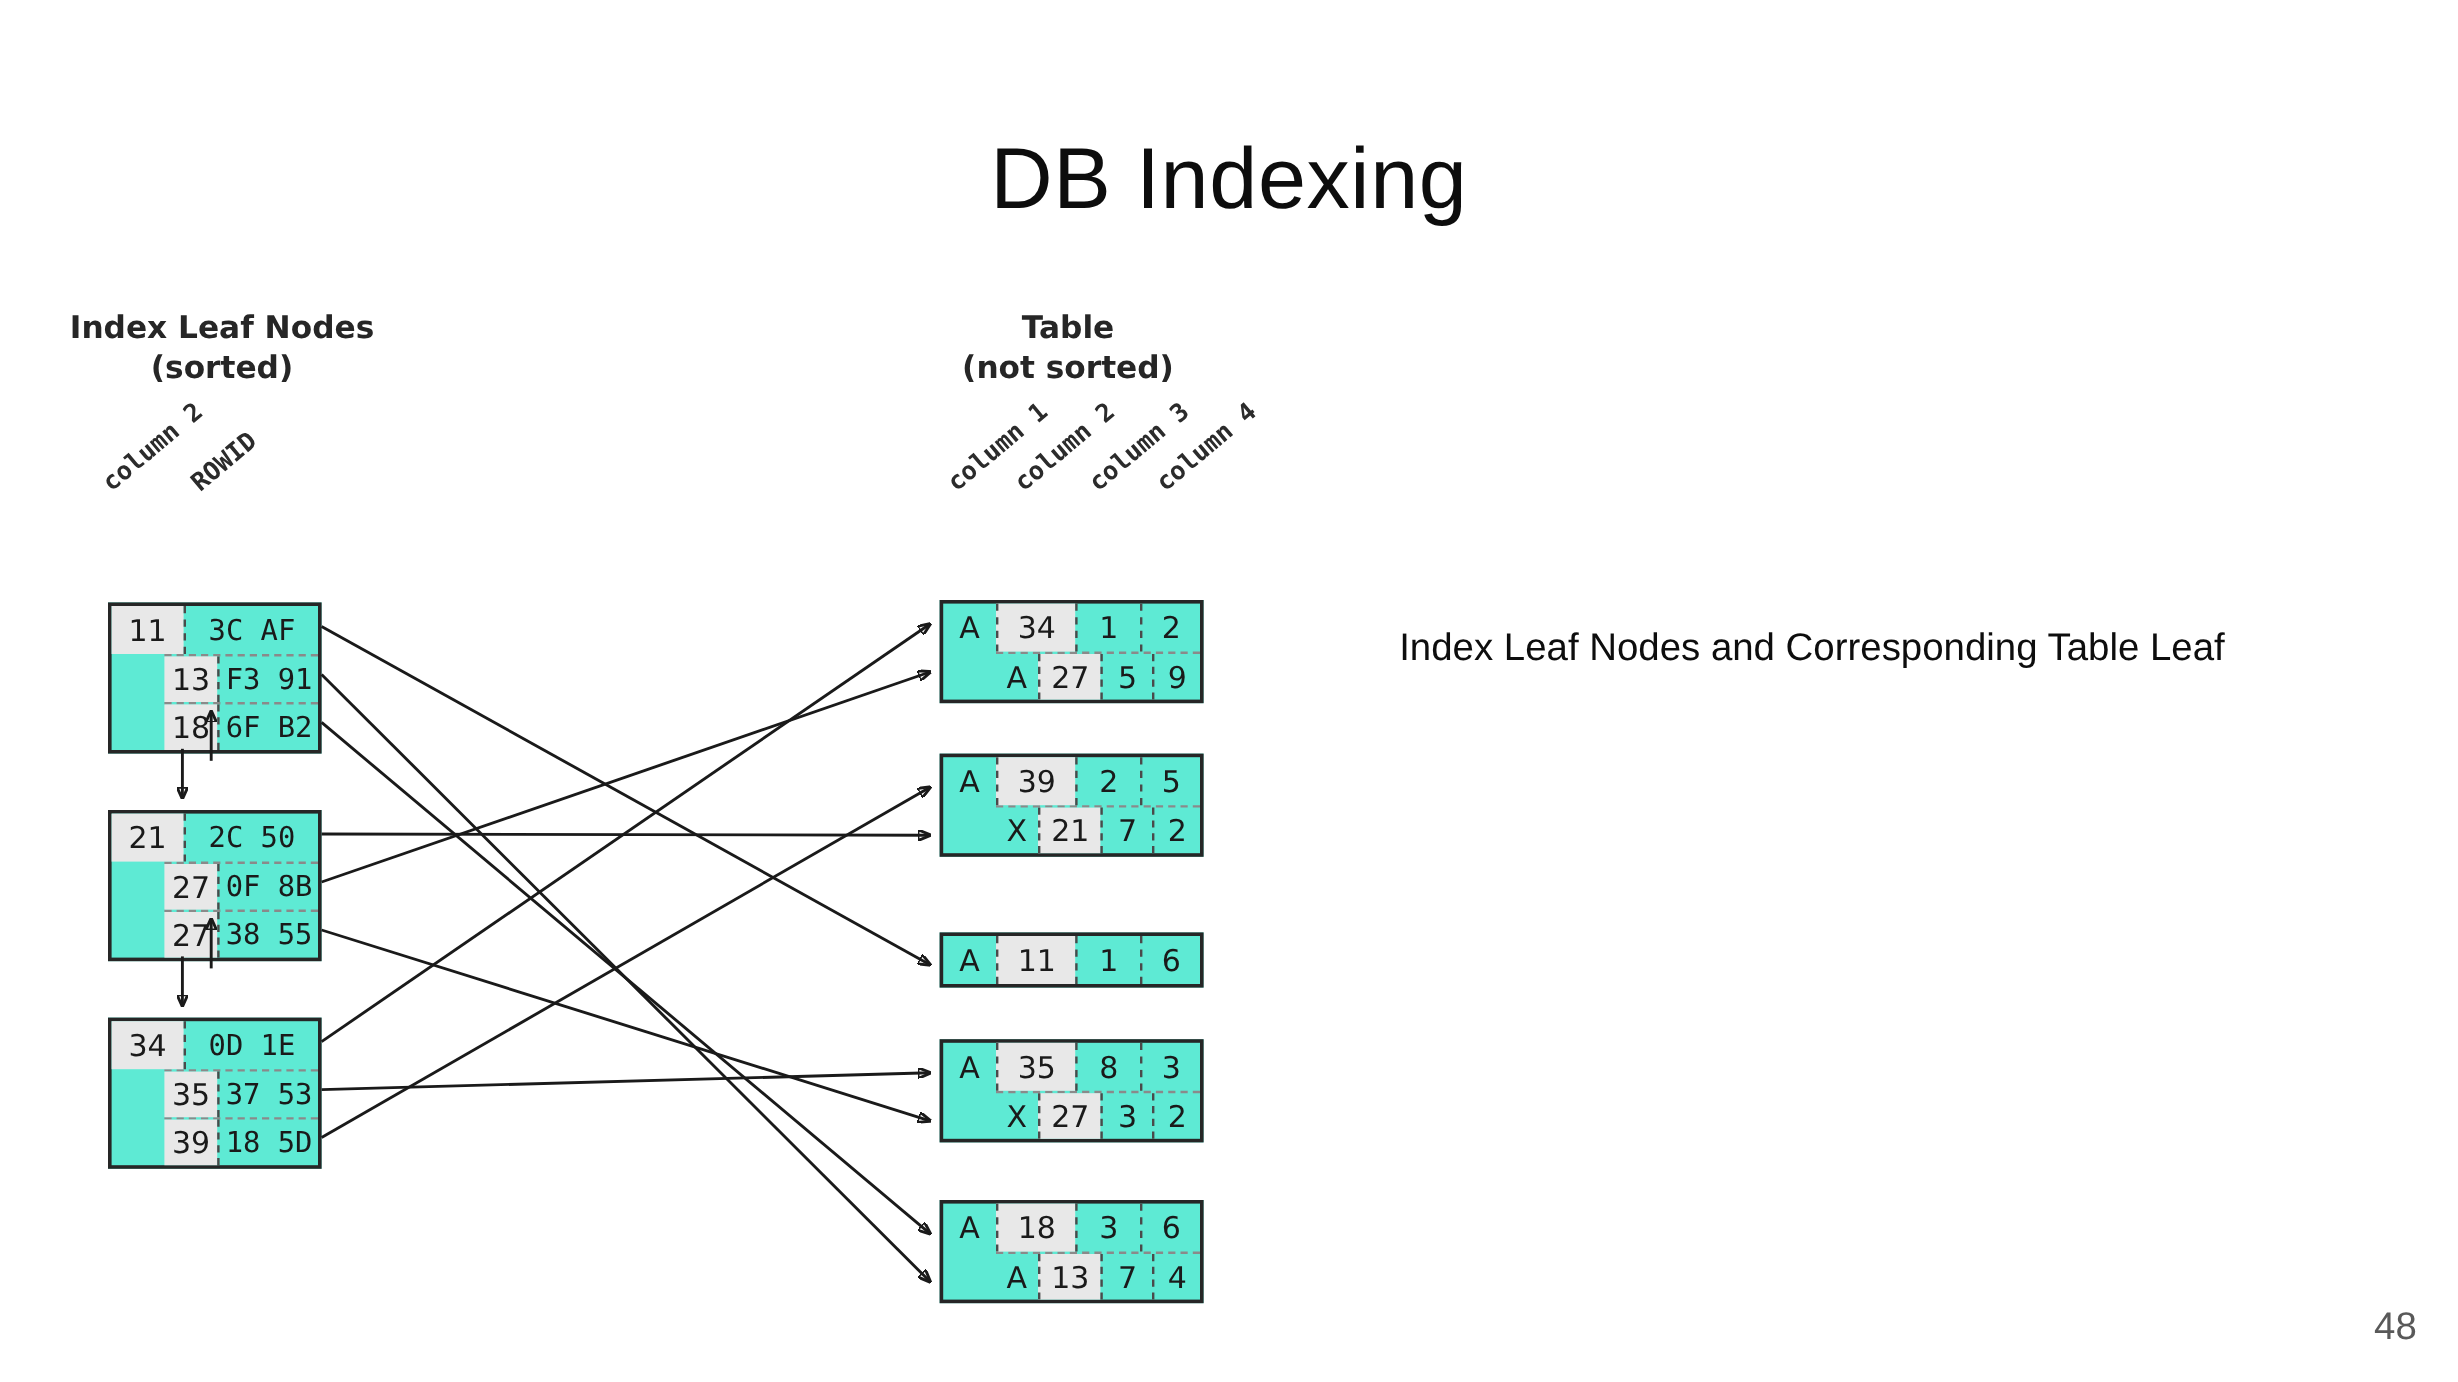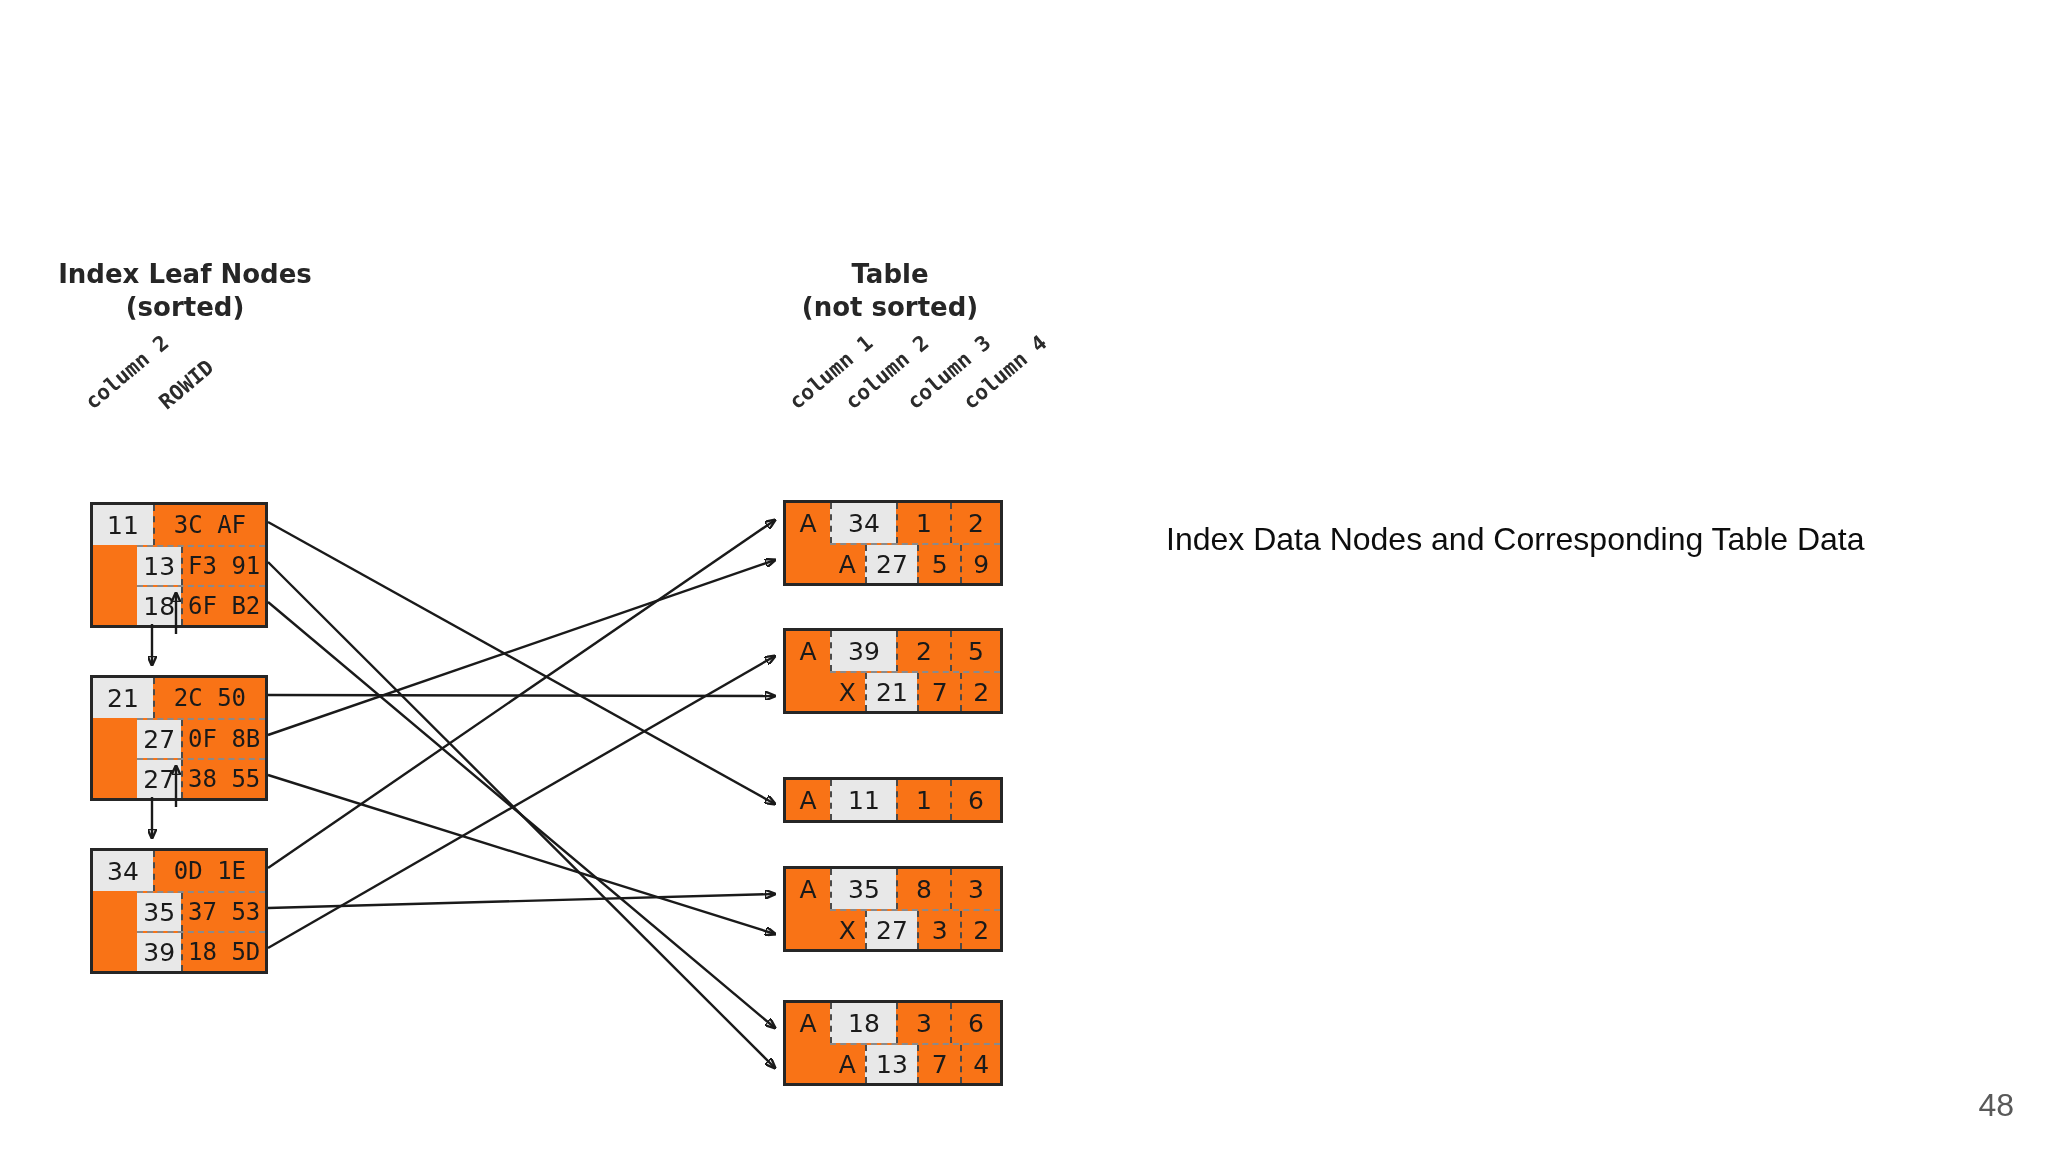--- a/index.html
+++ b/index.html
@@ -82,21 +82,21 @@
     white-space: nowrap;
     transform-origin: 0 100%;
     transform: rotate(-40deg);
   }
 
   
   .node {
     position: absolute;
     border: 3px solid #262626;
     box-sizing: border-box;
-    background: #f97316;
+    background: #5eead4;
   }
   .node .row {
     display: flex;
     height: 40px;
     box-sizing: border-box;
   }
   .node .row + .row { border-top: 2px dashed #8a8a8a; margin-left: 44px; }
   .node .cell {
     display: flex;
     align-items: center;
@@ -131,22 +131,23 @@
     overflow: visible;
     pointer-events: none;
   }
   svg.overlay line, svg.overlay path { stroke: #1a1a1a; stroke-width: 2.4; fill: none; }
 </style>
 </head>
 <body>
 
 <div id="slide">
 
-
-  <div class="caption">Index Data Nodes and Corresponding Table Data</div>
+  <div class="slide-title">DB Indexing</div>
+
+  <div class="caption">Index Leaf Nodes and Corresponding Table Leaf</div>
 
   <div class="slide-number">48</div>
 
   <div id="figure">
 
     <div class="fig-heading" id="heading-index">Index Leaf Nodes
 (sorted)</div>
     <div class="fig-heading" id="heading-table">Table
 (not sorted)</div>
 

